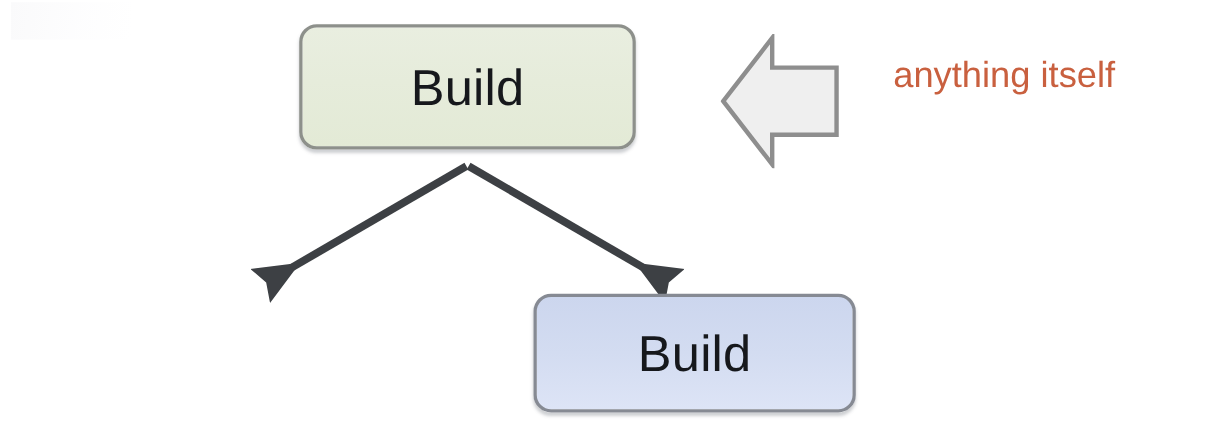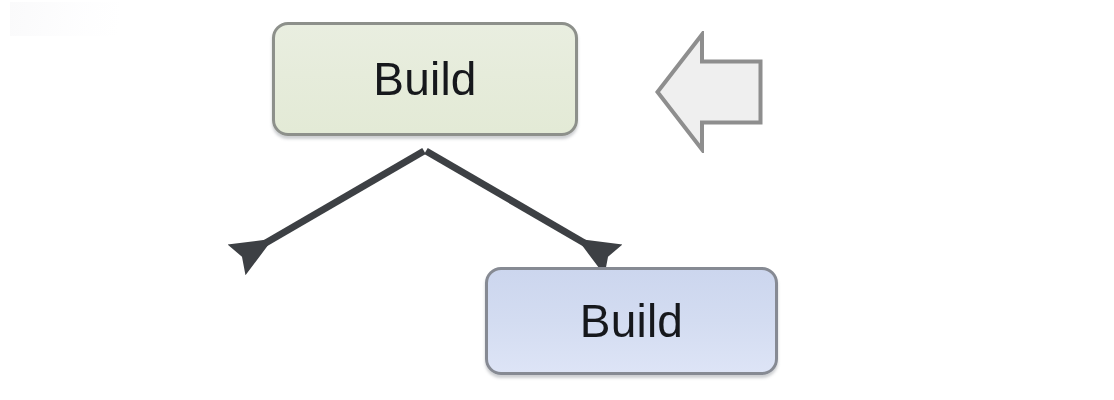--- a/index.html
+++ b/index.html
@@ -137,15 +137,16 @@
 
   <div class="node" id="node-check">
     <span class="node-label">Build</span>
   </div>
 
   <svg id="callout-arrow" viewBox="0 0 108 122" preserveAspectRatio="none">
     <path d="M2.5,61 L47,3.5 L47,30.5 L105.5,30.5 L105.5,91.5 L47,91.5 L47,118.5 Z" fill="#efefef" stroke="#8e8e8e" stroke-width="4" stroke-linejoin="miter"></path>
   </svg>
 
   <div id="annotation">
+    <span class="ann-line">anything itself</span>
   </div>
 
 </div>
 
 </body></html>

